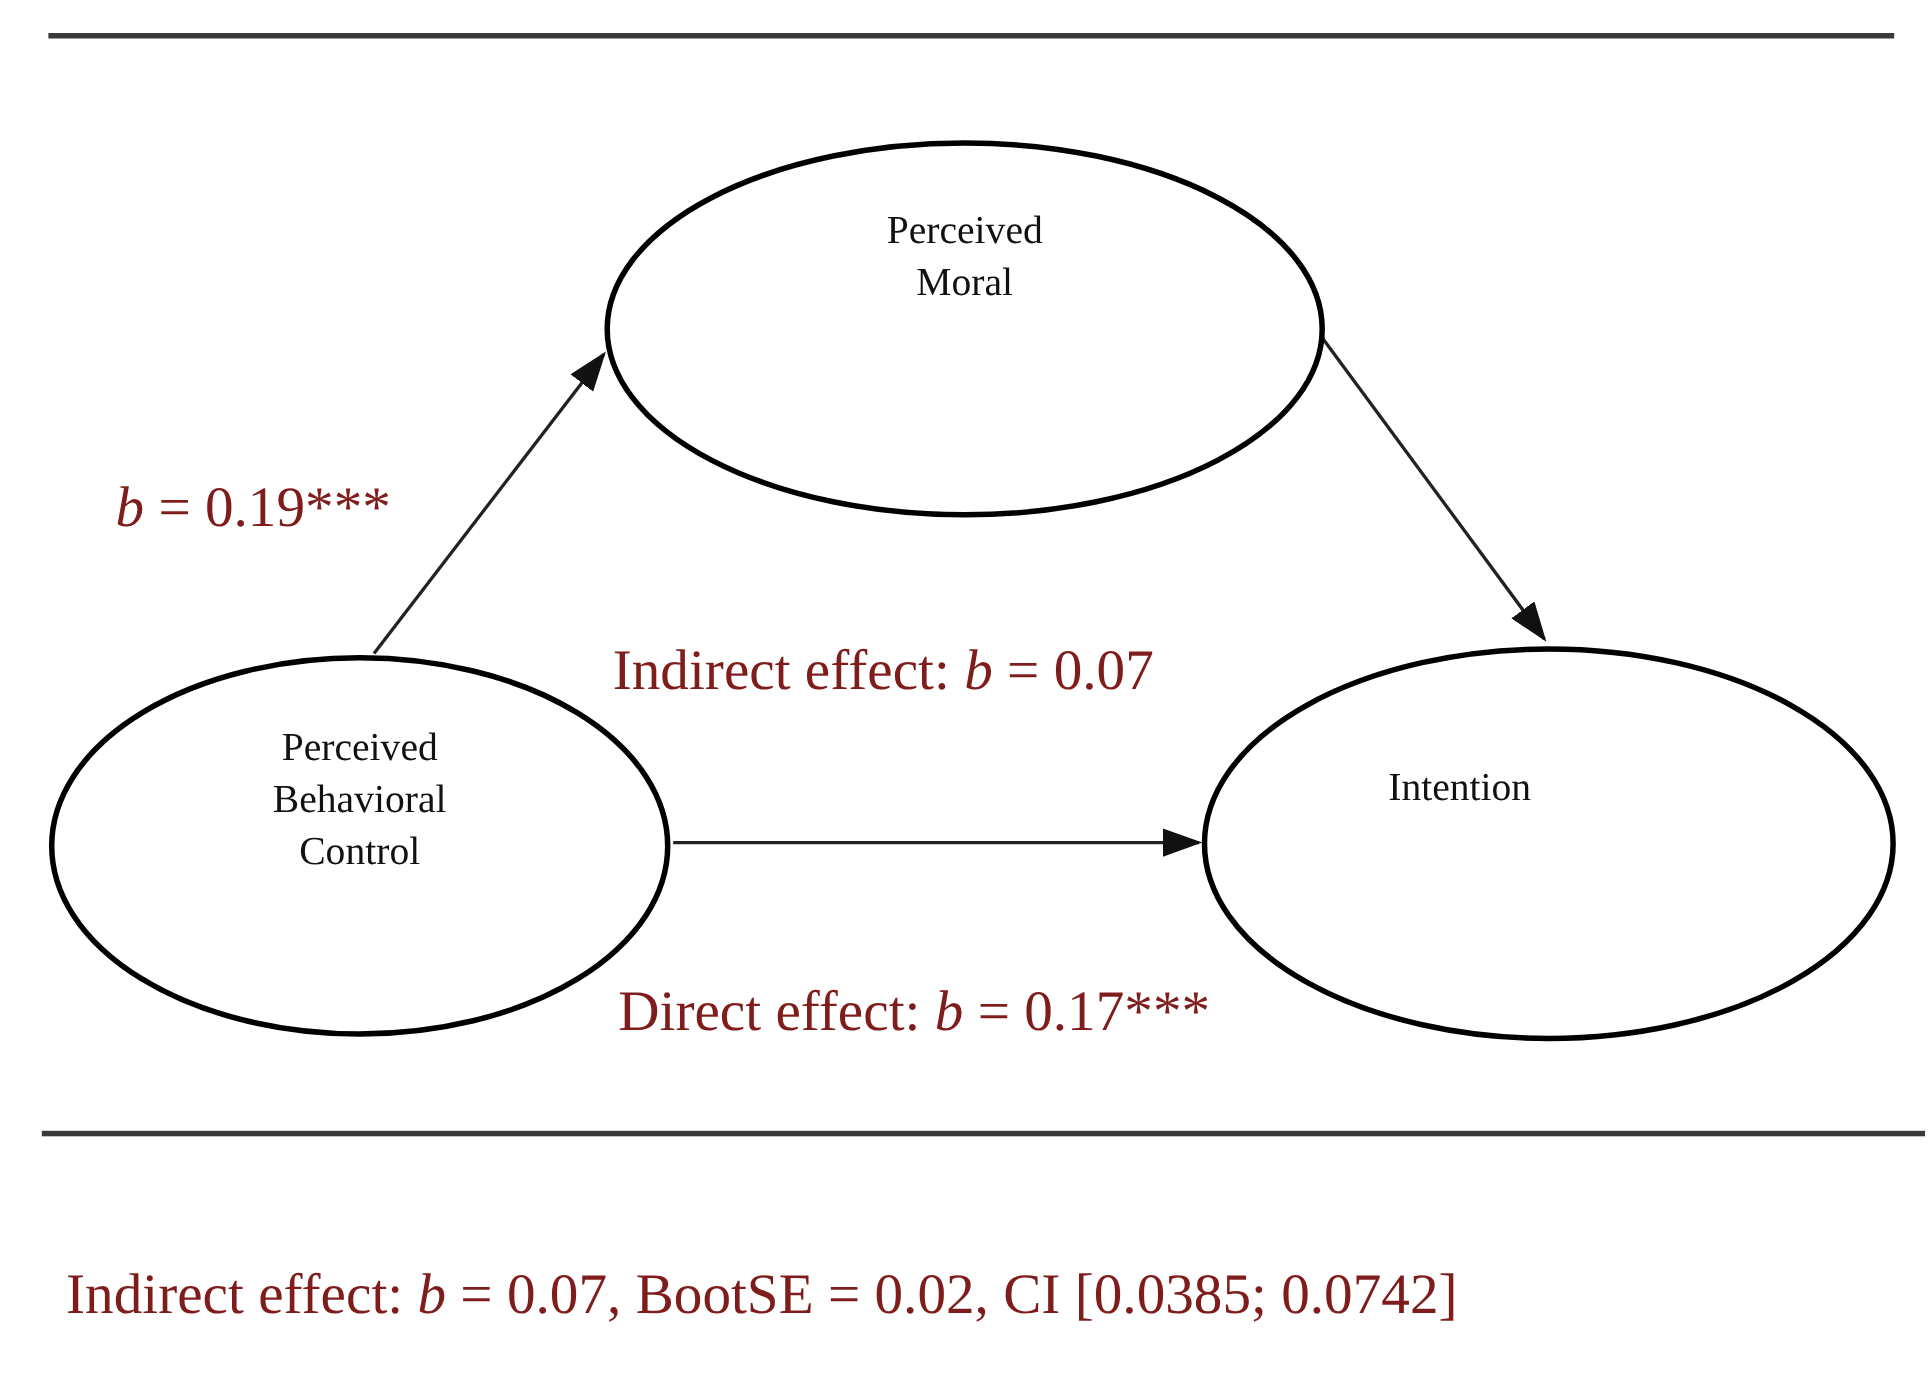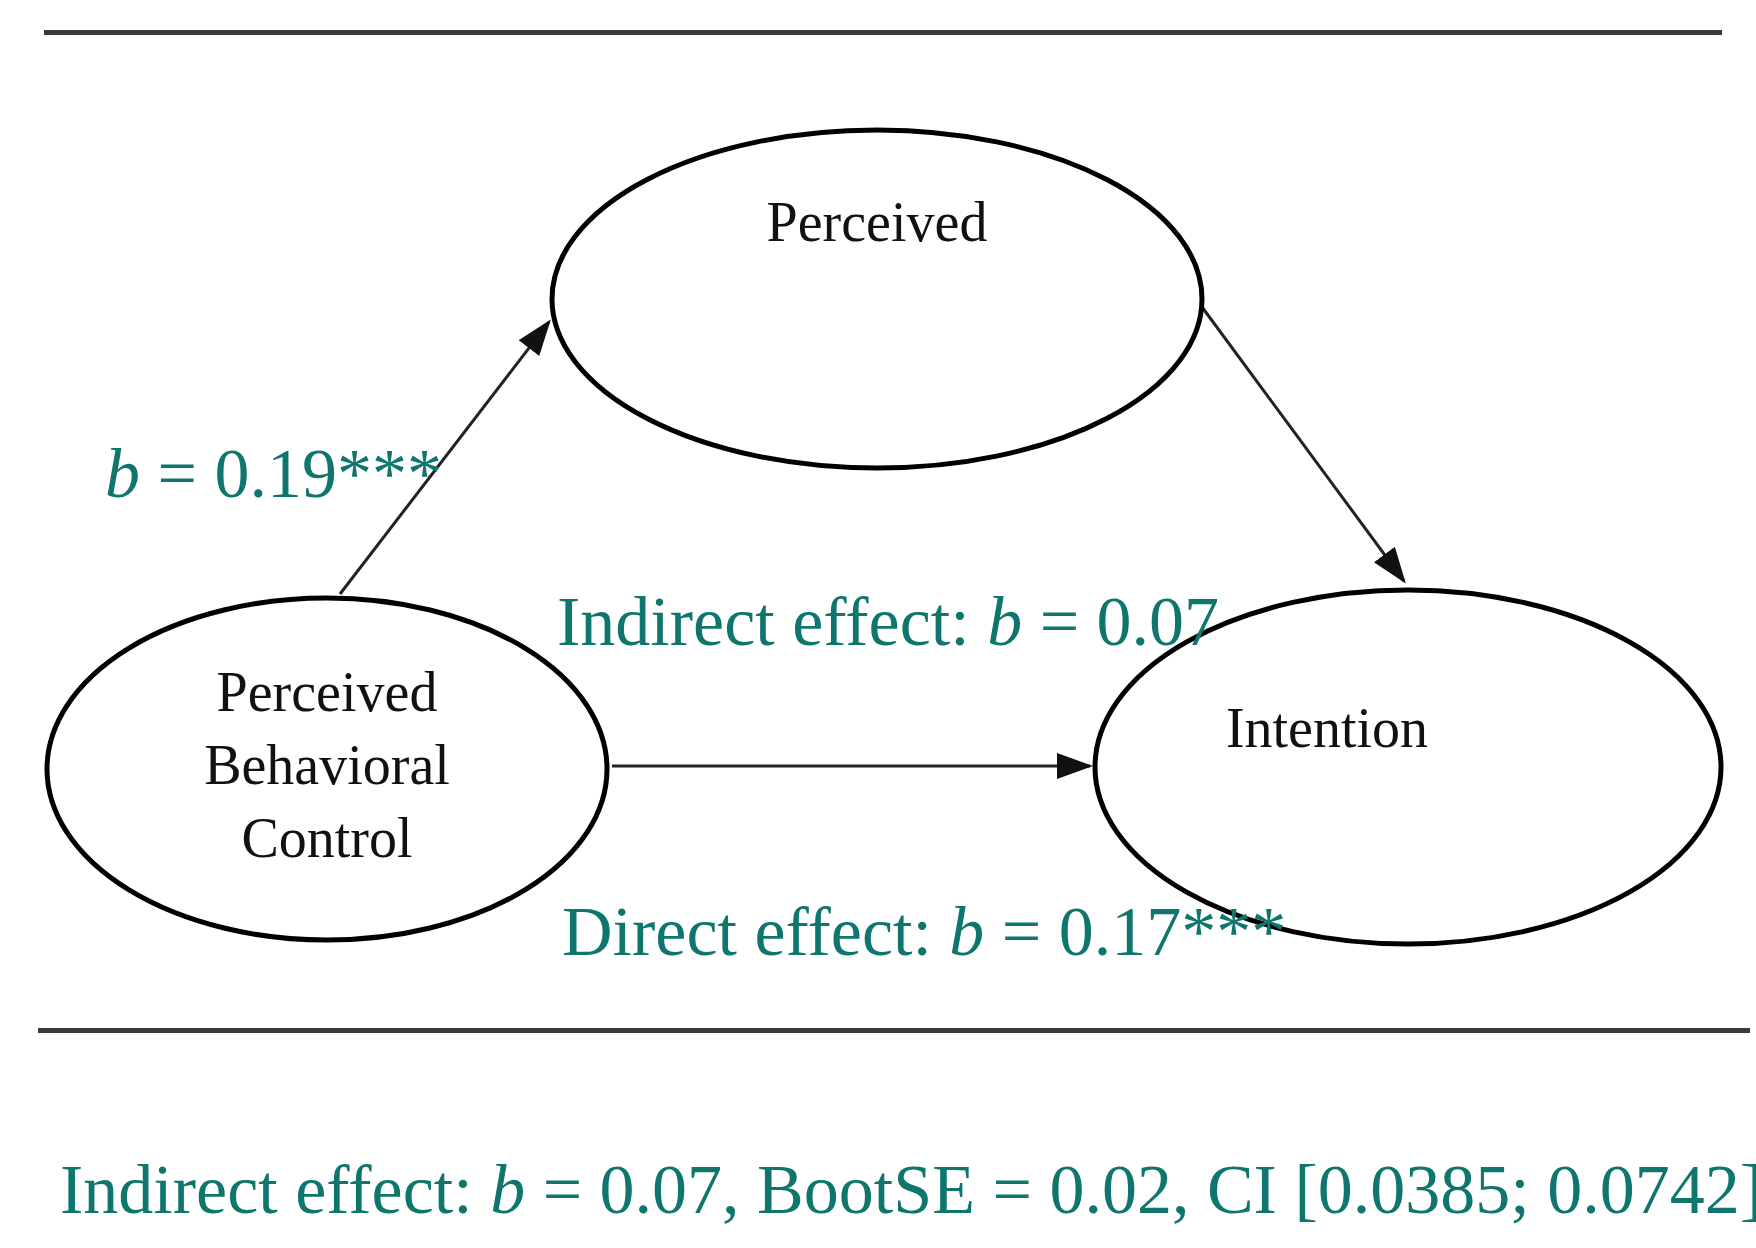--- a/index.html
+++ b/index.html
@@ -10,31 +10,31 @@
     font-family:"Liberation Serif", serif;
     color:#111111;
     overflow:hidden;
   }
   .diagram-svg{position:absolute;left:0;top:0;width:1756px;height:1248px;}
   .rule{position:absolute;background:#3a3a3a;}
   .rule-top{left:44px;top:30px;width:1678px;height:5px;}
   .rule-bottom{left:38px;top:1028px;width:1712px;height:5px;}
   .lbl{
     position:absolute;
-    font-size:70px;line-height:1.3;
+    font-size:52px;line-height:1.3;
     white-space:nowrap;
-    color:#0f766e;
+    color:#7f1d1d;
     text-align:center;
   }
   .it{font-style:italic;}
   .node-label{
     position:absolute;
     width:600px;
     text-align:center;
-    font-size:56px;line-height:1.3;
+    font-size:36px;line-height:1.3;
     color:#111111;
   }
   .node-label span{display:block;}
   .node-label-pmn{left:577px;top:186px;}
   .node-label-pbc{left:27px;top:656px;}
   .node-label-int{left:1027px;top:692px;}
   .lbl-path-a{left:105px;top:428px;}
   .lbl-path-b{left:1355px;top:410px;}
   .lbl-indirect{left:557px;top:576px;}
   .lbl-direct{left:562px;top:886px;}
@@ -60,20 +60,21 @@
     <line x1="1202" y1="307" x2="1404" y2="581" stroke="#222222" stroke-width="3" marker-end="url(#arrow)"></line>
     <line x1="612" y1="766" x2="1090" y2="766" stroke="#222222" stroke-width="3" marker-end="url(#arrow)"></line>
 
     <ellipse cx="877" cy="299" rx="325" ry="169" fill="#ffffff" stroke="#000000" stroke-width="5"></ellipse>
     <ellipse cx="327" cy="769" rx="280" ry="171" fill="#ffffff" stroke="#000000" stroke-width="5"></ellipse>
     <ellipse cx="1408" cy="767" rx="313" ry="177" fill="#ffffff" stroke="#000000" stroke-width="5"></ellipse>
   </svg>
 
   <div class="node-label node-label-pmn">
     <span>Perceived</span>
+    <span>Moral</span>
   </div>
 
   <div class="node-label node-label-pbc">
     <span>Perceived</span>
     <span>Behavioral</span>
     <span>Control</span>
   </div>
 
   <div class="node-label node-label-int">
     <span>Intention</span>

